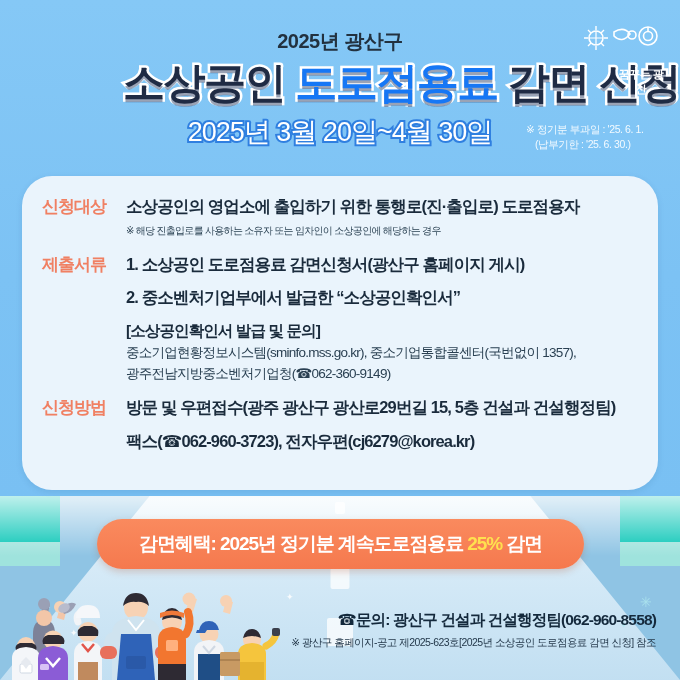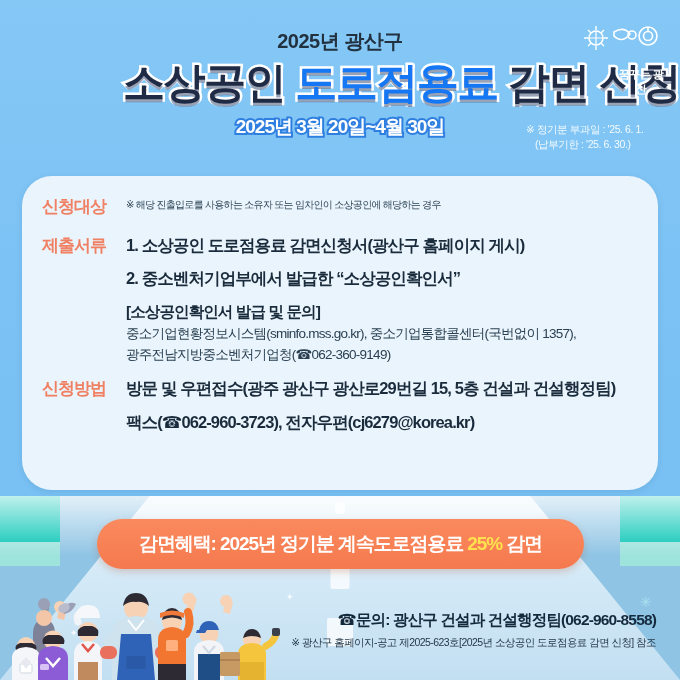--- a/index.html
+++ b/index.html
@@ -94,21 +94,21 @@
     text-shadow:0 3px 0 rgba(30,50,90,.45);
   }
   .hdr-title .seg-blue {
     color:#1677f5;
     -webkit-text-stroke:5px #ffffff;
     paint-order:stroke fill;
     text-shadow:0 3px 0 rgba(30,50,90,.45);
   }
   .hdr-date {
     text-align:center; margin-top:9px;
-    font-size:19px; font-weight:bold; letter-spacing:-1px;
+    font-size:27px; font-weight:normal; letter-spacing:-1px;
     color:#ffffff;
     -webkit-text-stroke:4px #2f7fe0;
     paint-order:stroke fill;
     white-space:nowrap;
   }
 
   
   .logo {
     position:absolute; right:14px; top:18px;
     width:86px; height:62px;
@@ -338,20 +338,21 @@
   <div class="side-note">
     <div>※ 정기분 부과일 : '25. 6. 1.</div>
     <div class="ln2">(납부기한 : '25. 6. 30.)</div>
   </div>
 
   <div class="card">
 
     <div class="row">
       <div class="label">신청대상</div>
       <div class="body-col">
+        <div class="line-main">소상공인의 영업소에 출입하기 위한 통행로(진·출입로) 도로점용자</div>
         <div class="line-note">※ 해당 진출입로를 사용하는 소유자 또는 임차인이 소상공인에 해당하는 경우</div>
       </div>
     </div>
 
     <div class="gap-a"></div>
 
     <div class="row">
       <div class="label">제출서류</div>
       <div class="body-col">
         <div class="line-main">1. 소상공인 도로점용료 감면신청서(광산구 홈페이지 게시)</div>

